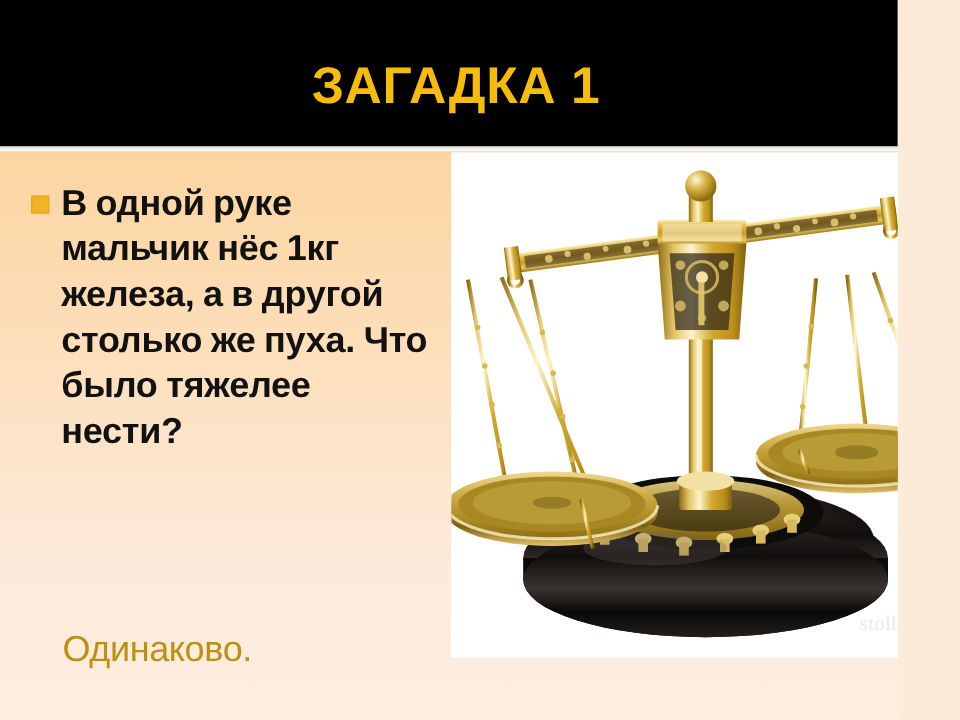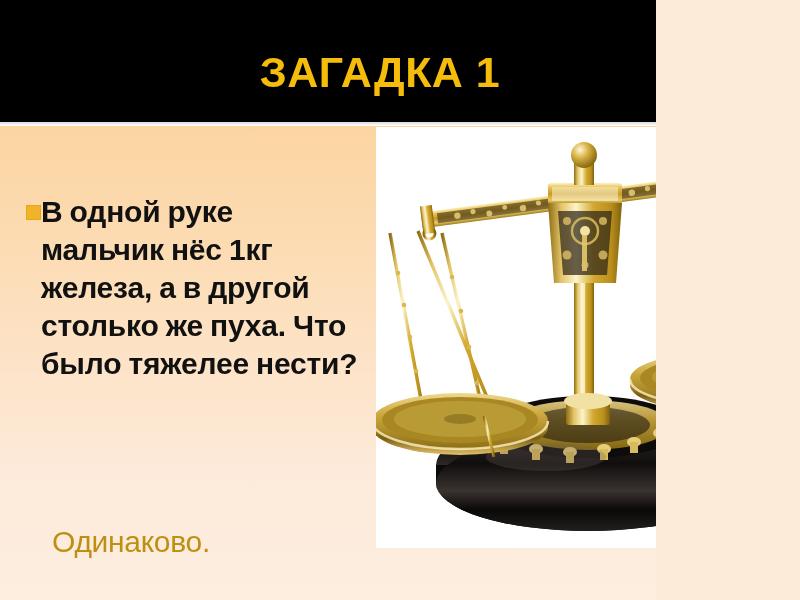--- a/index.html
+++ b/index.html
@@ -9,21 +9,21 @@
   body {
     width: 800px;
     height: 600px;
     overflow: hidden;
     font-family: "Liberation Sans", sans-serif;
     background: #fcebd8;
   }
 
   .slide {
     position: relative;
-    width: 656px;
+    width: 748px;
     height: 600px;
     background: linear-gradient(180deg, #fbce8e 0%, #fcdcb4 42%, #fdeada 78%, #fdeedf 100%);
     overflow: hidden;
   }
 
   
   .header {
     position: absolute;
     left: 0;
     top: 0;
@@ -62,21 +62,21 @@
     width: 372px;
     height: 473px;
     box-sizing: border-box;
     padding: 24px 14px 0 26px;
   }
 
   .riddle {
     position: relative;
     display: flex;
     align-items: flex-start;
-    margin-top: 42px;
+    gap: 10px;
   }
   .bullet {
     flex: 0 0 auto;
     width: 15px;
     height: 15px;
     margin-top: 12px;
     background: #f0b42a;
     border: 1px solid #e8a614;
     box-sizing: border-box;
   }

